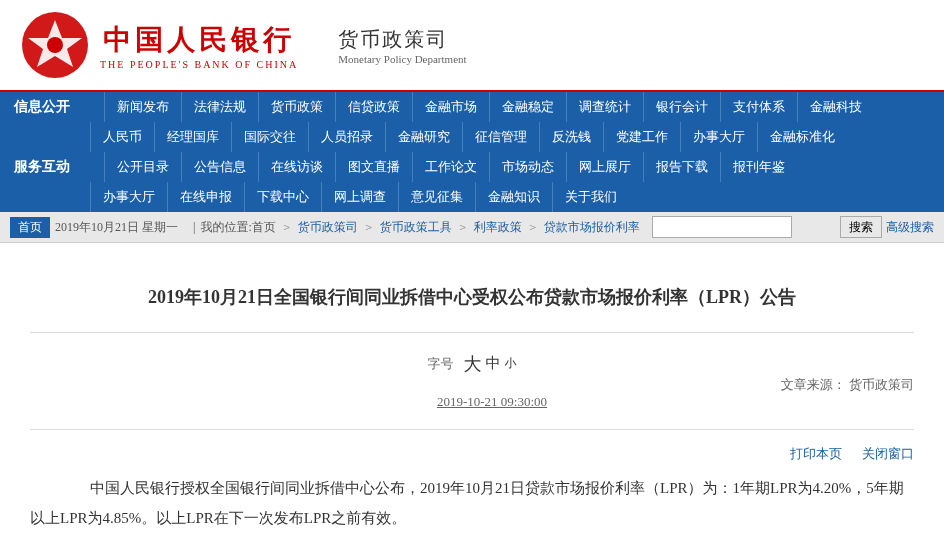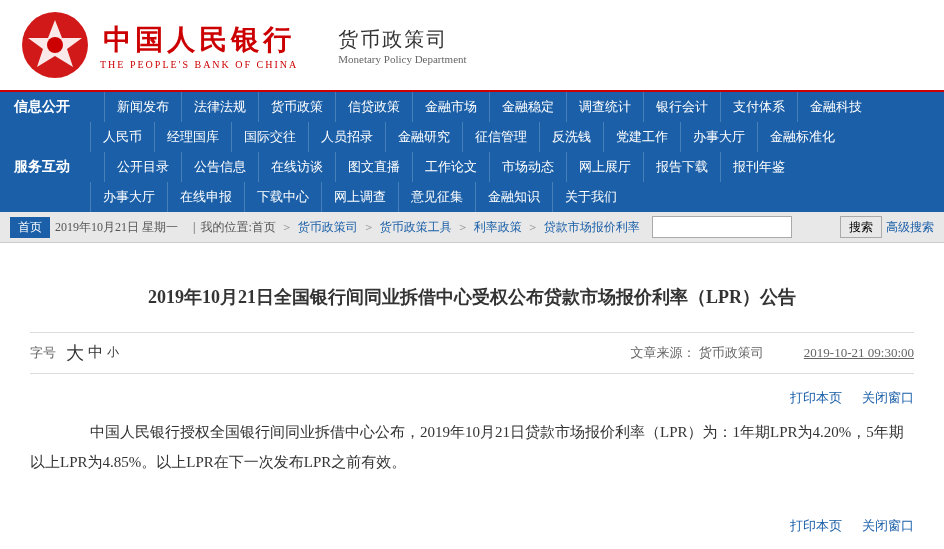--- a/index.html
+++ b/index.html
@@ -29,21 +29,21 @@
     .breadcrumb-sep { color: #999; }
     .breadcrumb-link { color: #1a5fa8; text-decoration: none; cursor: pointer; }
     .search-area { margin-left: auto; display: flex; align-items: center; gap: 4px; }
     .search-input { border: 1px solid #aaa; padding: 2px 6px; font-size: 12px; width: 140px; height: 22px; }
     .search-btn { background: #e8e8e8; border: 1px solid #aaa; padding: 2px 8px; font-size: 12px; cursor: pointer; height: 22px; margin-left: 44px; }
     .advanced-search { color: #1a5fa8; font-size: 12px; cursor: pointer; text-decoration: none; }
 
     
     .article-wrapper { padding: 20px 30px; max-width: 944px; }
     .article-title { text-align: center; font-size: 18px; font-weight: bold; color: #333; margin: 20px 0 20px; line-height: 1.6; }
-    .article-meta { display: flex; align-items: center; border-top: 1px solid #ddd; border-bottom: 1px solid #ddd; padding: 8px 0; margin-bottom: 15px; font-size: 13px; color: #666; }
+    .article-meta { display: flex; align-items: center; border-top: 1px solid #ddd; border-bottom: 1px solid #ddd; padding: 19px 0; margin-bottom: 15px; font-size: 13px; color: #666; flex-direction: column; }
     .font-size-ctrl { display: flex; align-items: center; gap: 4px; }
     .font-label { margin-right: 6px; }
     .font-large { font-size: 18px; cursor: pointer; color: #333; }
     .font-medium { font-size: 15px; cursor: pointer; color: #333; }
     .font-small { font-size: 12px; cursor: pointer; color: #333; }
     .meta-source { margin-left: auto; }
     .meta-date { margin-left: auto; text-decoration: underline; }
     .article-actions { display: flex; justify-content: flex-end; gap: 20px; margin-bottom: 10px; }
     .action-link { color: #1a5fa8; font-size: 13px; cursor: pointer; text-decoration: none; }
     .article-body { font-size: 15px; line-height: 2; color: #333; text-indent: 2em; }

